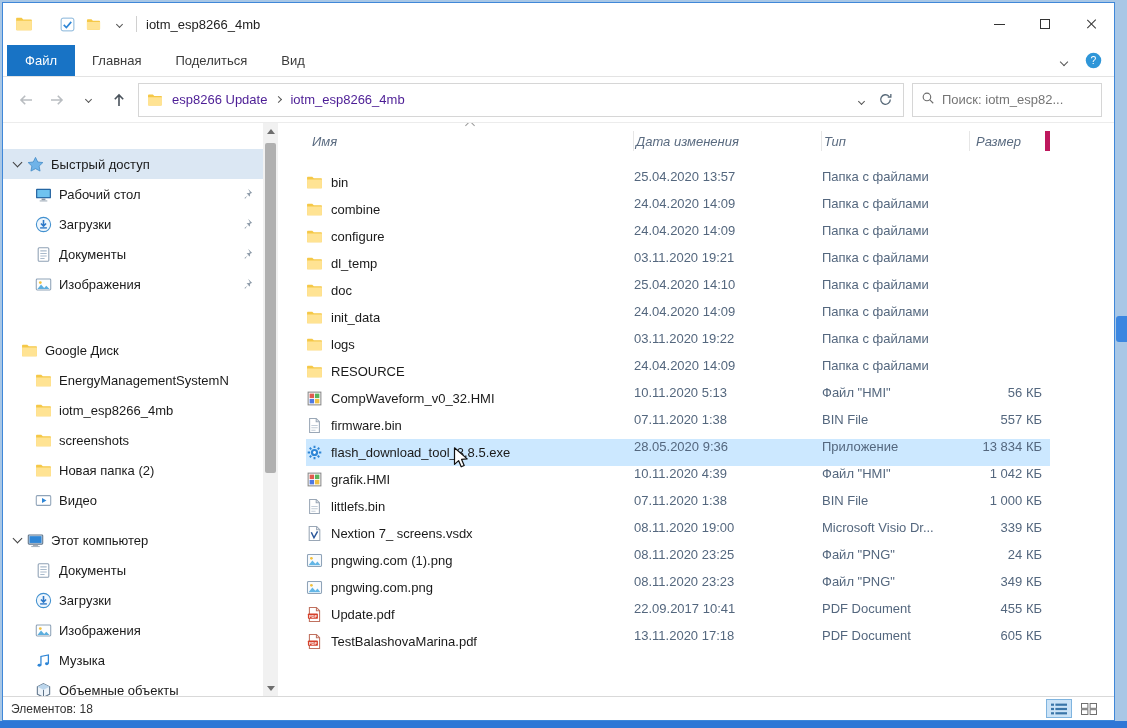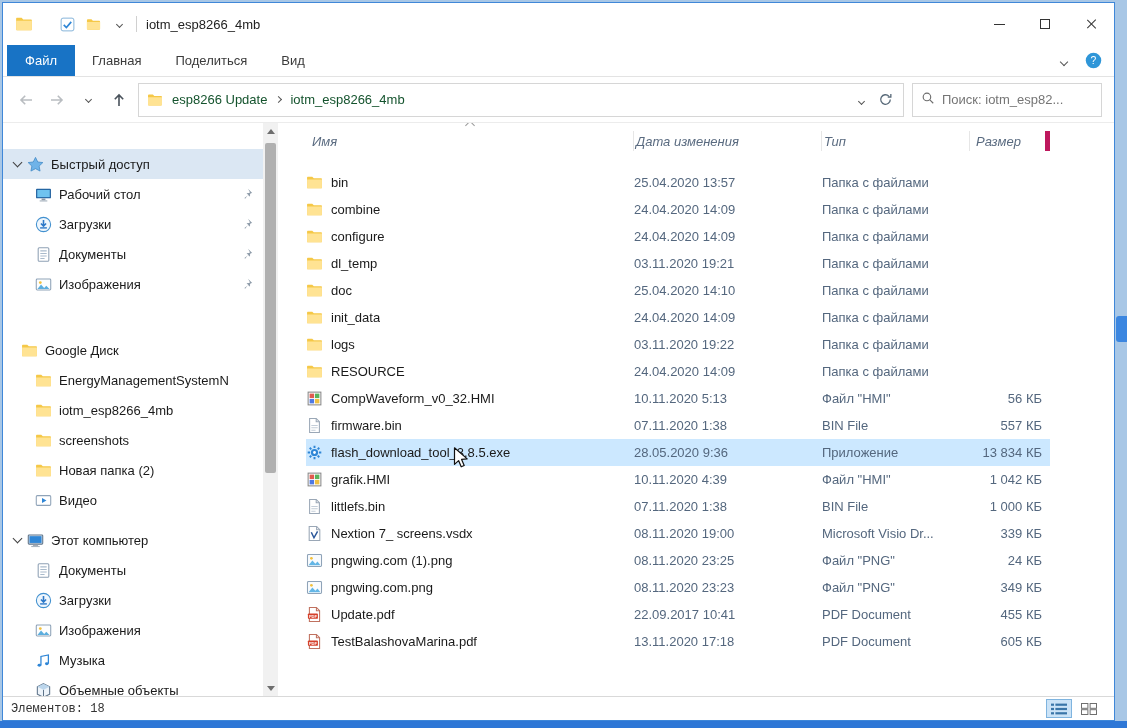--- a/index.html
+++ b/index.html
@@ -42,21 +42,21 @@
   .cv-r{border-right-width:1.3px;border-top-width:1.3px;transform:rotate(45deg);}
   .cv-sm{width:5px;height:5px;}
 
   
   .addressrow{height:46px;flex:none;display:flex;align-items:center;padding:0 12px;border-bottom:1px solid #ececec;background:#fff;gap:8px;}
   .nav-arrows{display:flex;align-items:center;gap:9px;flex:none;}
   .nav-btn{width:22px;height:22px;display:flex;align-items:center;justify-content:center;}
   .nav-btn svg{width:18px;height:18px;display:block;}
   .addr-box{flex:1;height:34px;border:1px solid #d6d6d6;display:flex;align-items:center;padding:0 8px;background:#fff;}
   .addr-folder{width:16px;height:16px;flex:none;margin-right:7px;}
-  .crumb{white-space:nowrap;color:#14532d;padding:0 2px;}
+  .crumb{white-space:nowrap;color:#4c1d95;padding:0 2px;}
   .bc-sep{margin:0 7px;display:flex;align-items:center;}
   .addr-right{margin-left:auto;display:flex;align-items:center;gap:14px;padding-right:2px;}
   .addr-right svg{width:15px;height:15px;display:block;}
   .search-box{width:190px;height:34px;flex:none;border:1px solid #d6d6d6;display:flex;align-items:center;padding:0 8px;background:#fff;}
   .search-box svg{width:14px;height:14px;flex:none;margin-right:7px;}
   .search-box input{border:0;outline:0;width:100%;font:13px "Liberation Sans","DejaVu Sans",sans-serif;color:#555;background:transparent;}
   .search-box input::placeholder{color:#757575;opacity:1;}
 
   
   .content{flex:1;display:flex;overflow:hidden;background:#fff;}
@@ -80,32 +80,32 @@
 
   .filearea{flex:1;overflow:hidden;padding-left:28px;position:relative;}
   .list-header{display:flex;height:36px;align-items:center;position:relative;}
   .hcell{display:flex;align-items:center;color:#5a6b80;position:relative;border-right:1px solid #e6e6e6;height:20px;font-style:italic;}
   .h-name{width:328px;padding-left:6px;}
   .h-date{width:188px;padding-left:2px;}
   .h-type{width:148px;padding-left:2px;}
   .h-size{width:80px;padding-left:6px;border-right:5px solid #be185d;}
   .sort-caret{position:absolute;left:50%;top:-9px;width:7px;height:7px;border-left:1px solid #9a9a9a;border-top:1px solid #9a9a9a;transform:translateX(-50%) rotate(45deg);}
   .rows{padding-top:10px;}
-  .row{display:flex;height:27px;align-items:center;width:744px;}
+  .row{display:flex;height:27px;width:744px;}
   .row.hovered{background:#cce8ff;}
   .c-name{width:328px;display:flex;align-items:center;overflow:hidden;}
   .row-ic{width:17px;height:17px;flex:none;margin-right:8px;}
   .row-ic svg{width:17px;height:17px;display:block;}
   .c-name .txt{white-space:nowrap;overflow:hidden;}
   .c-date{width:188px;color:#54677e;white-space:nowrap;}
   .c-type{width:148px;color:#54677e;white-space:nowrap;overflow:hidden;}
   .c-size{width:80px;text-align:right;color:#54677e;padding-right:8px;white-space:nowrap;}
 
   
-  .statusbar{height:24px;flex:none;display:flex;align-items:center;padding:0 8px;border-top:1px solid #d9d9d9;background:#fff;font-family:Liberation Mono, monospace;}
+  .statusbar{height:24px;flex:none;display:flex;align-items:center;padding:0 8px;border-top:1px solid #d9d9d9;background:#fff;}
   .status-text{font-size:12px;color:#333;}
   .view-btns{margin-left:auto;display:flex;gap:4px;padding-right:4px;}
   .vbtn{width:26px;height:19px;display:flex;align-items:center;justify-content:center;border:1px solid transparent;}
   .vbtn.active{background:#cbe3f7;border-color:#7fb4df;}
   .vbtn svg{width:18px;height:14px;display:block;}
 
   .cursor{position:absolute;left:450px;top:446px;width:19px;height:26px;z-index:50;pointer-events:none;}
 </style>
 </head>
 <body>

